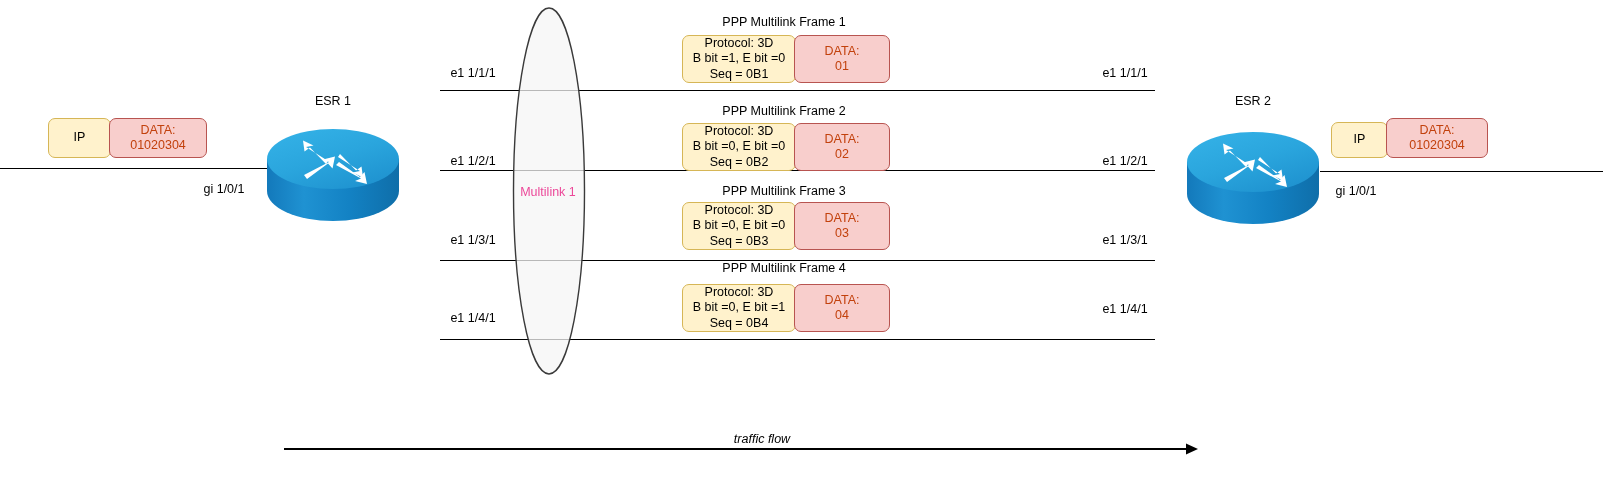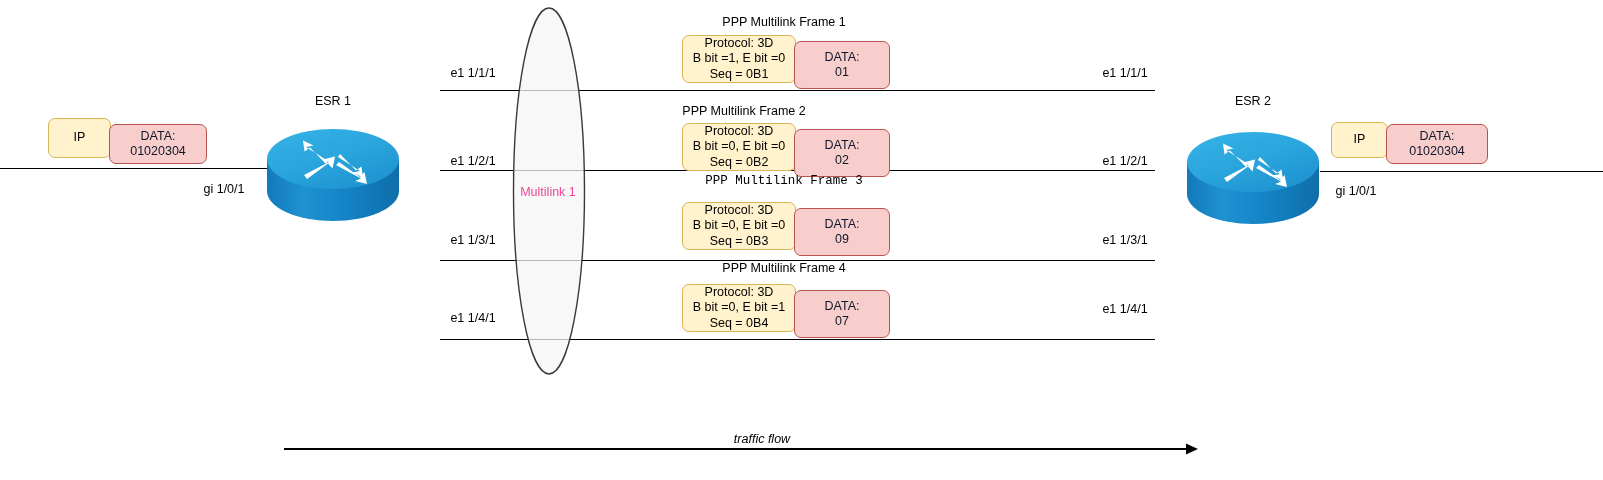--- a/index.html
+++ b/index.html
@@ -50,22 +50,21 @@
     border-radius: 7px;
   }
   .pkt-yellow {
     background: #fff2cc;
     border: 1.3px solid #d6b656;
     color: #000;
   }
   .pkt-pink {
     background: #f8cecc;
     border: 1.3px solid #b85450;
-    color: #0f172a;
-    margin-top: 6px;
+    color: #c2410c;
   }
 
   
   .router {
     position: absolute;
     width: 134px;
     height: 112px;
   }
   .router svg { display: block; width: 100%; height: 100%; }
 
@@ -155,68 +154,68 @@
   <div class="pkt pkt-pink" style="left:794px; top:35px; width:96px; height:48px;">
     <div>
       <div>DATA:</div>
       <div>01</div>
     </div>
   </div>
 
   <div class="hline" style="left:440px; top:170px; width:715px;"></div>
   <div class="lbl lbl-center" style="left:473px; top:154px;">e1 1/2/1</div>
   <div class="lbl lbl-center" style="left:1125px; top:154px;">e1 1/2/1</div>
-  <div class="lbl lbl-center" style="left:744px; top:104px;">PPP Multilink Frame 2</div>
+  <div class="lbl lbl-center" style="left:784px; top:104px;">PPP Multilink Frame 2</div>
   <div class="pkt pkt-yellow" style="left:682px; top:123px; width:114px; height:48px;">
     <div>
       <div>Protocol: 3D</div>
       <div>B bit =0, E bit =0</div>
       <div>Seq = 0B2</div>
     </div>
   </div>
   <div class="pkt pkt-pink" style="left:794px; top:123px; width:96px; height:48px;">
     <div>
       <div>DATA:</div>
       <div>02</div>
     </div>
   </div>
 
   <div class="hline" style="left:440px; top:260px; width:715px;"></div>
   <div class="lbl lbl-center" style="left:473px; top:233px;">e1 1/3/1</div>
   <div class="lbl lbl-center" style="left:1125px; top:233px;">e1 1/3/1</div>
-  <div class="lbl lbl-center" style="left:784px; top:174px;font-family:Liberation Mono, monospace;">PPP Multilink Frame 3</div>
+  <div class="lbl lbl-center" style="left:784px; top:184px;">PPP Multilink Frame 3</div>
   <div class="pkt pkt-yellow" style="left:682px; top:202px; width:114px; height:48px;">
     <div>
       <div>Protocol: 3D</div>
       <div>B bit =0, E bit =0</div>
       <div>Seq = 0B3</div>
     </div>
   </div>
   <div class="pkt pkt-pink" style="left:794px; top:202px; width:96px; height:48px;">
     <div>
       <div>DATA:</div>
-      <div>09</div>
+      <div>03</div>
     </div>
   </div>
 
   <div class="hline" style="left:440px; top:339px; width:715px;"></div>
   <div class="lbl lbl-center" style="left:473px; top:311px;">e1 1/4/1</div>
   <div class="lbl lbl-center" style="left:1125px; top:302px;">e1 1/4/1</div>
   <div class="lbl lbl-center" style="left:784px; top:261px;text-align:right;">PPP Multilink Frame 4</div>
   <div class="pkt pkt-yellow" style="left:682px; top:284px; width:114px; height:48px;">
     <div>
       <div>Protocol: 3D</div>
       <div>B bit =0, E bit =1</div>
       <div>Seq = 0B4</div>
     </div>
   </div>
   <div class="pkt pkt-pink" style="left:794px; top:284px; width:96px; height:48px;">
     <div>
       <div>DATA:</div>
-      <div>07</div>
+      <div>04</div>
     </div>
   </div>
 
   <div class="ellipse-wrap" style="left:512px; top:6px;">
     <svg width="74" height="370" viewBox="0 0 74 370" xmlns="http://www.w3.org/2000/svg">
       <ellipse cx="37" cy="185" rx="35.5" ry="183" fill="#f5f5f5" fill-opacity="0.75" stroke="#3a3a3a" stroke-width="1.4"></ellipse>
     </svg>
   </div>
   <div class="multilink-label" style="left:548px; top:185px;">Multilink 1</div>
 

